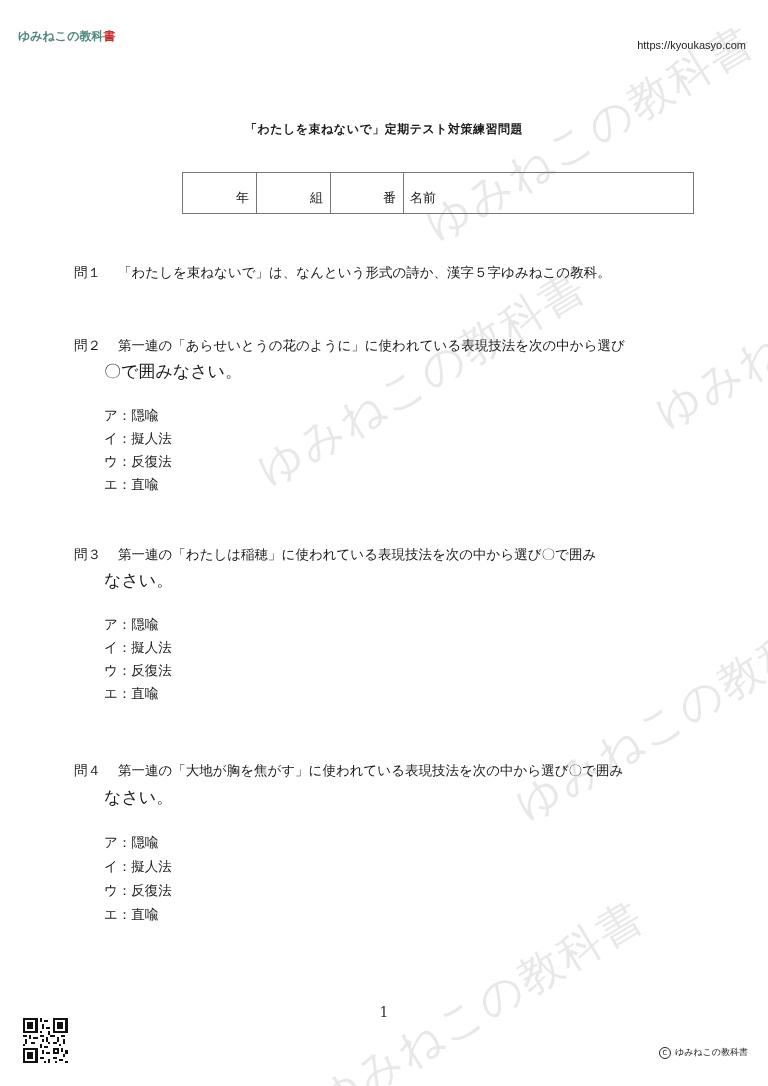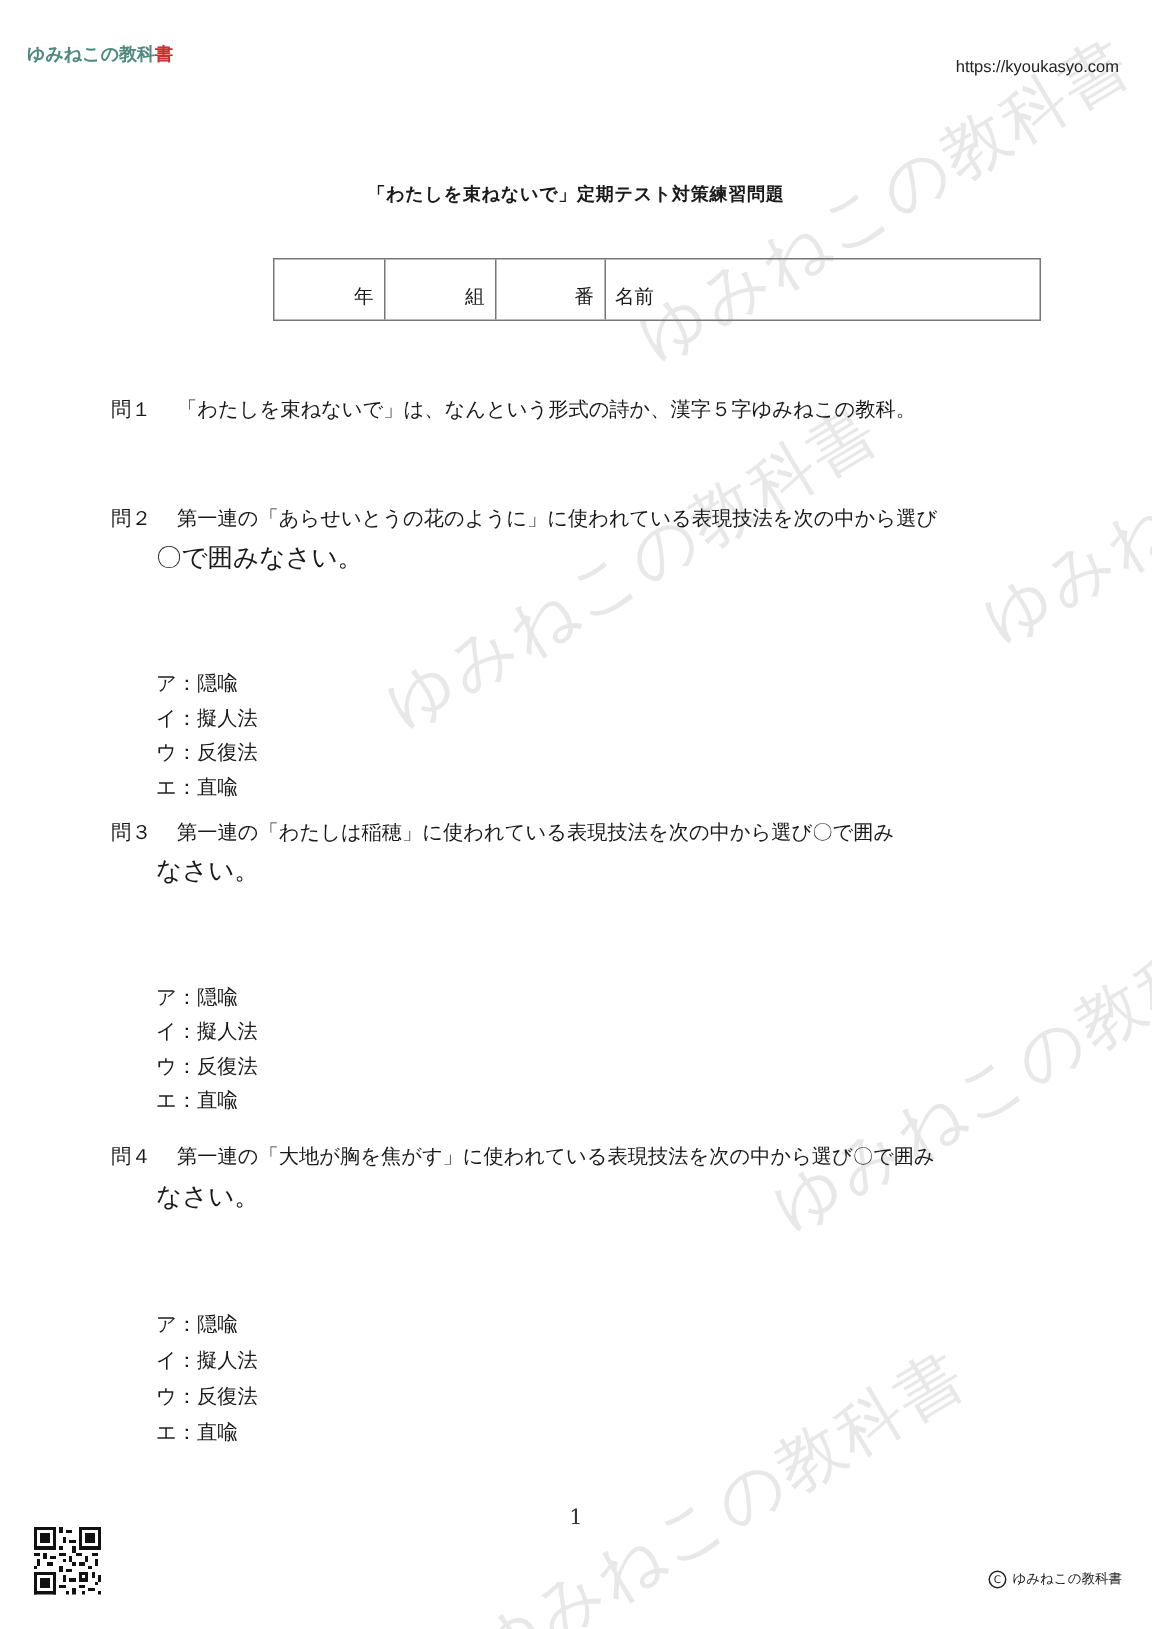--- a/index.html
+++ b/index.html
@@ -20,21 +20,21 @@
   .name-table .cell { height: 100%; box-sizing: border-box; border-right: 1px solid #777; display: flex; align-items: flex-end; padding-bottom: 6px; font-size: 13px; }
   .name-table .cell:last-child { border-right: none; }
   .cell-year { width: 74px; justify-content: flex-end; padding-right: 7px; }
   .cell-class { width: 74px; justify-content: flex-end; padding-right: 7px; }
   .cell-num { width: 73px; justify-content: flex-end; padding-right: 7px; }
   .cell-name { flex: 1; justify-content: flex-start; padding-left: 6px; }
   
   .q-line { left: 74px; font-size: 13.5px; white-space: nowrap; color: #1a1a1a; }
   .q-label { display: inline-block; width: 44px; font-family: Liberation Mono, monospace; }
   .q-cont { left: 104px; font-size: 17px; white-space: nowrap; }
-  .opt { left: 104px; font-size: 13.5px; white-space: nowrap; margin-top: 40px; }
+  .opt { left: 104px; font-size: 13.5px; white-space: nowrap; }
   .bold { font-weight: normal; }
   
   .page-num { left: 0; width: 768px; top: 1004px; text-align: center; font-size: 14px; font-family: "DejaVu Serif", serif; color: #333; }
   .qr { left: 22px; top: 1018px; width: 46px; height: 45px; }
   .copyright { right: 20px; top: 1046px; font-size: 9px; color: #222; white-space: nowrap; padding-left: 17px; }
   .copyright .c-mark { display: inline-block; width: 10px; height: 10px; border: 1.5px solid #222; border-radius: 50%; font-size: 7px; line-height: 10px; text-align: center; margin-right: 4px; vertical-align: middle; box-sizing: content-box; }
   
   .wm { font-size: 44px; color: #000; opacity: 0.085; white-space: nowrap; transform-origin: left center; transform: rotate(-31deg); pointer-events: none; letter-spacing: 2px; }
 </style>
 </head>

